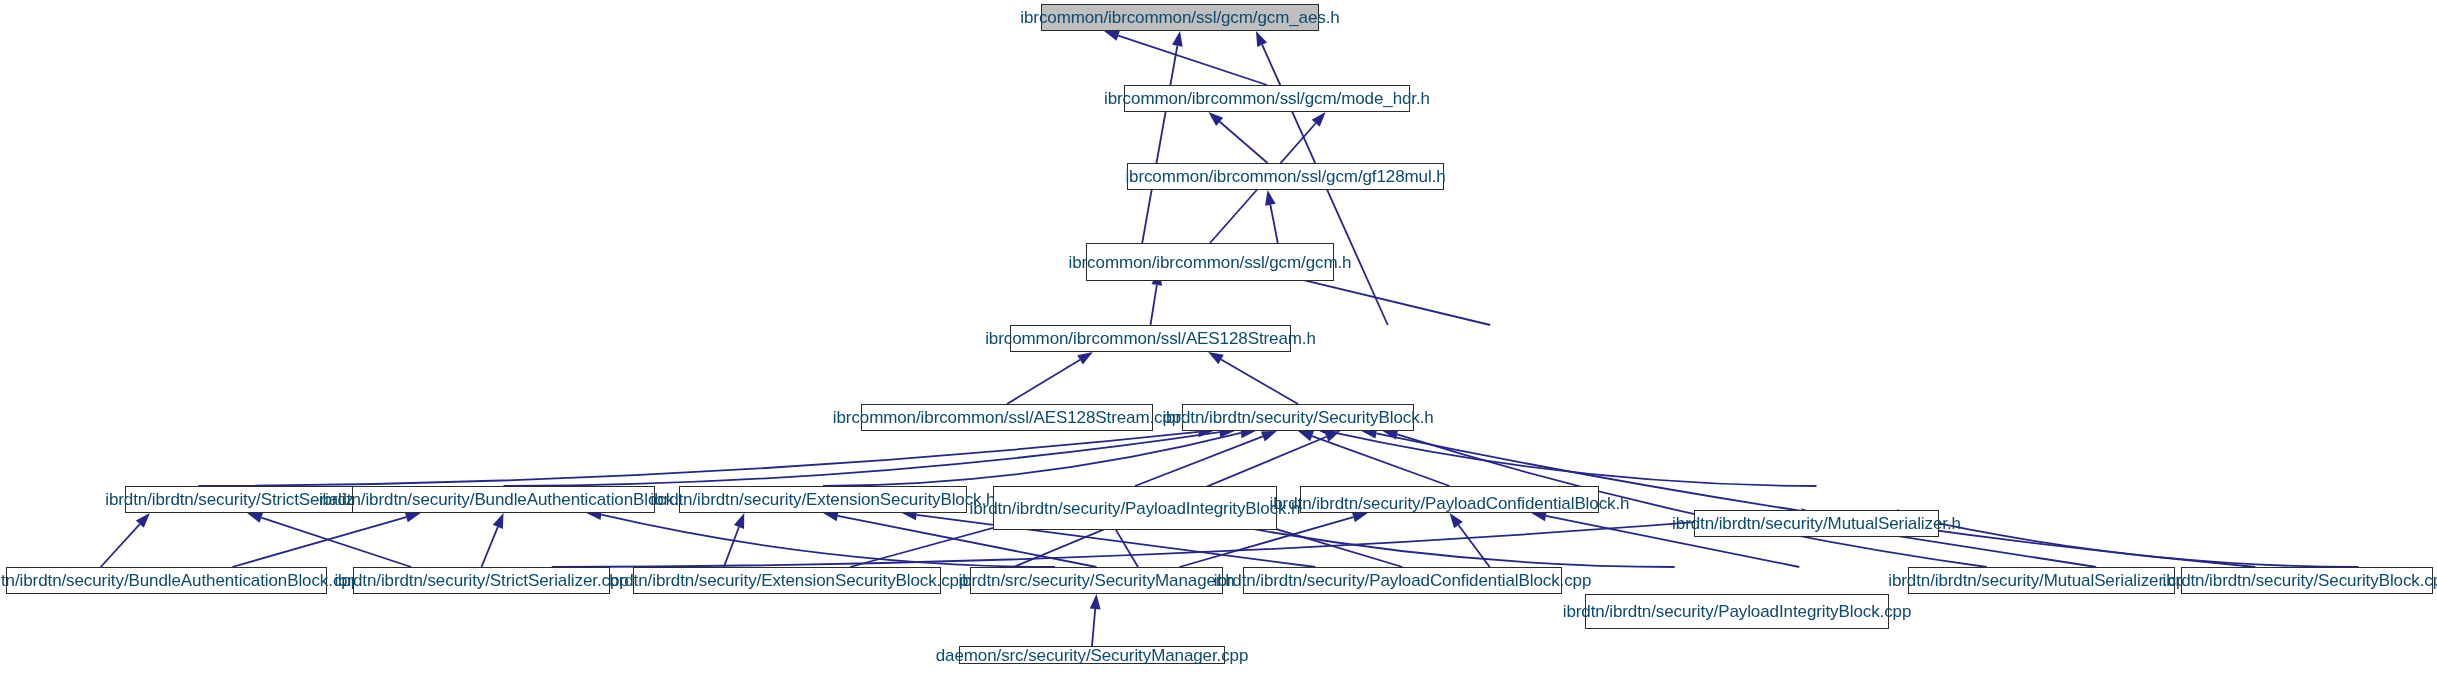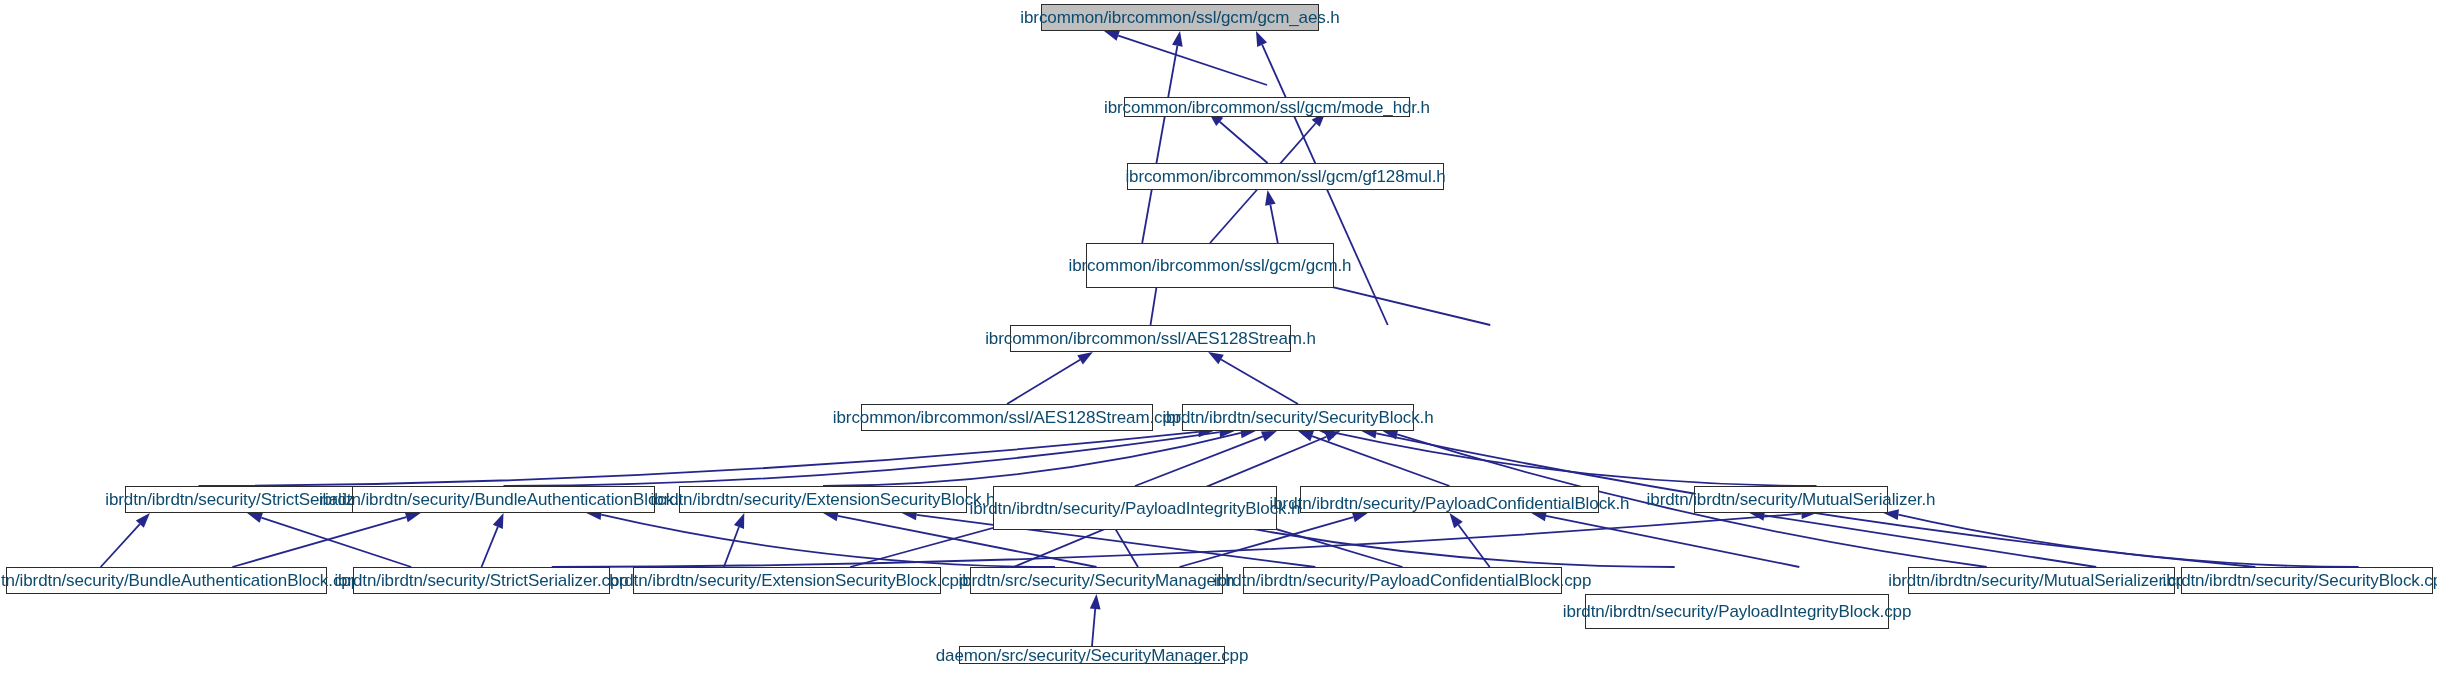--- a/index.html
+++ b/index.html
@@ -133,27 +133,27 @@
       <polygon points="1816.5,513 1801.744002424317,519.0349428784737 1801.2833045658858,508.24477339494666" fill="#25268b"></polygon>
       <path d="M 2358.66 567 Q 2128.5153714114135 566.8468343892655 1898.3707428228272 514.6936687785309" stroke="#25268b" stroke-width="1.8" fill="none"></path>
       <polygon points="1883.4666666666667,513 1898.9804635830983,509.3282013623131 1897.761022062556,520.0591361947486" fill="#25268b"></polygon>
       <path d="M 1092 646 L 1095.2067565334198 608.944146724927" stroke="#25268b" stroke-width="1.8" fill="none"></path>
       <polygon points="1096.5,594 1100.5866493543936,609.4097143728959 1089.826863712446,608.4785790769581" fill="#25268b"></polygon>
     </svg>
   <div id="node-layer">
       <div class="graph-node root-node" style="left: 1041px; top: 4px; width: 278px; height: 27px;">
         <span class="node-label">ibrcommon/ibrcommon/ssl/gcm/gcm_aes.h</span>
       </div>
-      <div class="graph-node" style="left: 1124px; top: 85px; width: 286px; height: 20px; margin-top: 12px;">
+      <div class="graph-node" style="left: 1124px; top: 85px; width: 286px; height: 27px;">
         <span class="node-label">ibrcommon/ibrcommon/ssl/gcm/mode_hdr.h</span>
       </div>
       <div class="graph-node" style="left: 1127px; top: 163px; width: 317px; height: 27px;">
         <span class="node-label">ibrcommon/ibrcommon/ssl/gcm/gf128mul.h</span>
       </div>
-      <div class="graph-node" style="left: 1086px; top: 243px; width: 248px; height: 45px;">
+      <div class="graph-node" style="left: 1086px; top: 243px; width: 248px; height: 38px;">
         <span class="node-label">ibrcommon/ibrcommon/ssl/gcm/gcm.h</span>
       </div>
       <div class="graph-node" style="left: 1010px; top: 325px; width: 281px; height: 27px;">
         <span class="node-label">ibrcommon/ibrcommon/ssl/AES128Stream.h</span>
       </div>
       <div class="graph-node" style="left: 861px; top: 404px; width: 292px; height: 27px;">
         <span class="node-label">ibrcommon/ibrcommon/ssl/AES128Stream.cpp</span>
       </div>
       <div class="graph-node" style="left: 1182px; top: 404px; width: 232px; height: 27px;">
         <span class="node-label">ibrdtn/ibrdtn/security/SecurityBlock.h</span>
@@ -166,21 +166,21 @@
       </div>
       <div class="graph-node" style="left: 679px; top: 486px; width: 288px; height: 27px;">
         <span class="node-label">ibrdtn/ibrdtn/security/ExtensionSecurityBlock.h</span>
       </div>
       <div class="graph-node" style="left: 993px; top: 486px; width: 284px; height: 44px;">
         <span class="node-label">ibrdtn/ibrdtn/security/PayloadIntegrityBlock.h</span>
       </div>
       <div class="graph-node" style="left: 1300px; top: 486px; width: 299px; height: 27px; align-items: flex-end;">
         <span class="node-label">ibrdtn/ibrdtn/security/PayloadConfidentialBlock.h</span>
       </div>
-      <div class="graph-node" style="left: 1694px; top: 486px; width: 194px; height: 27px;">
+      <div class="graph-node" style="left: 1694px; top: 510px; width: 245px; height: 27px;">
         <span class="node-label">ibrdtn/ibrdtn/security/MutualSerializer.h</span>
       </div>
       <div class="graph-node" style="left: 6px; top: 567px; width: 321px; height: 27px;">
         <span class="node-label">ibrdtn/ibrdtn/security/BundleAuthenticationBlock.cpp</span>
       </div>
       <div class="graph-node" style="left: 633px; top: 567px; width: 308px; height: 27px;">
         <span class="node-label">ibrdtn/ibrdtn/security/ExtensionSecurityBlock.cpp</span>
       </div>
       <div class="graph-node" style="left: 353px; top: 567px; width: 257px; height: 27px;">
         <span class="node-label">ibrdtn/ibrdtn/security/StrictSerializer.cpp</span>

